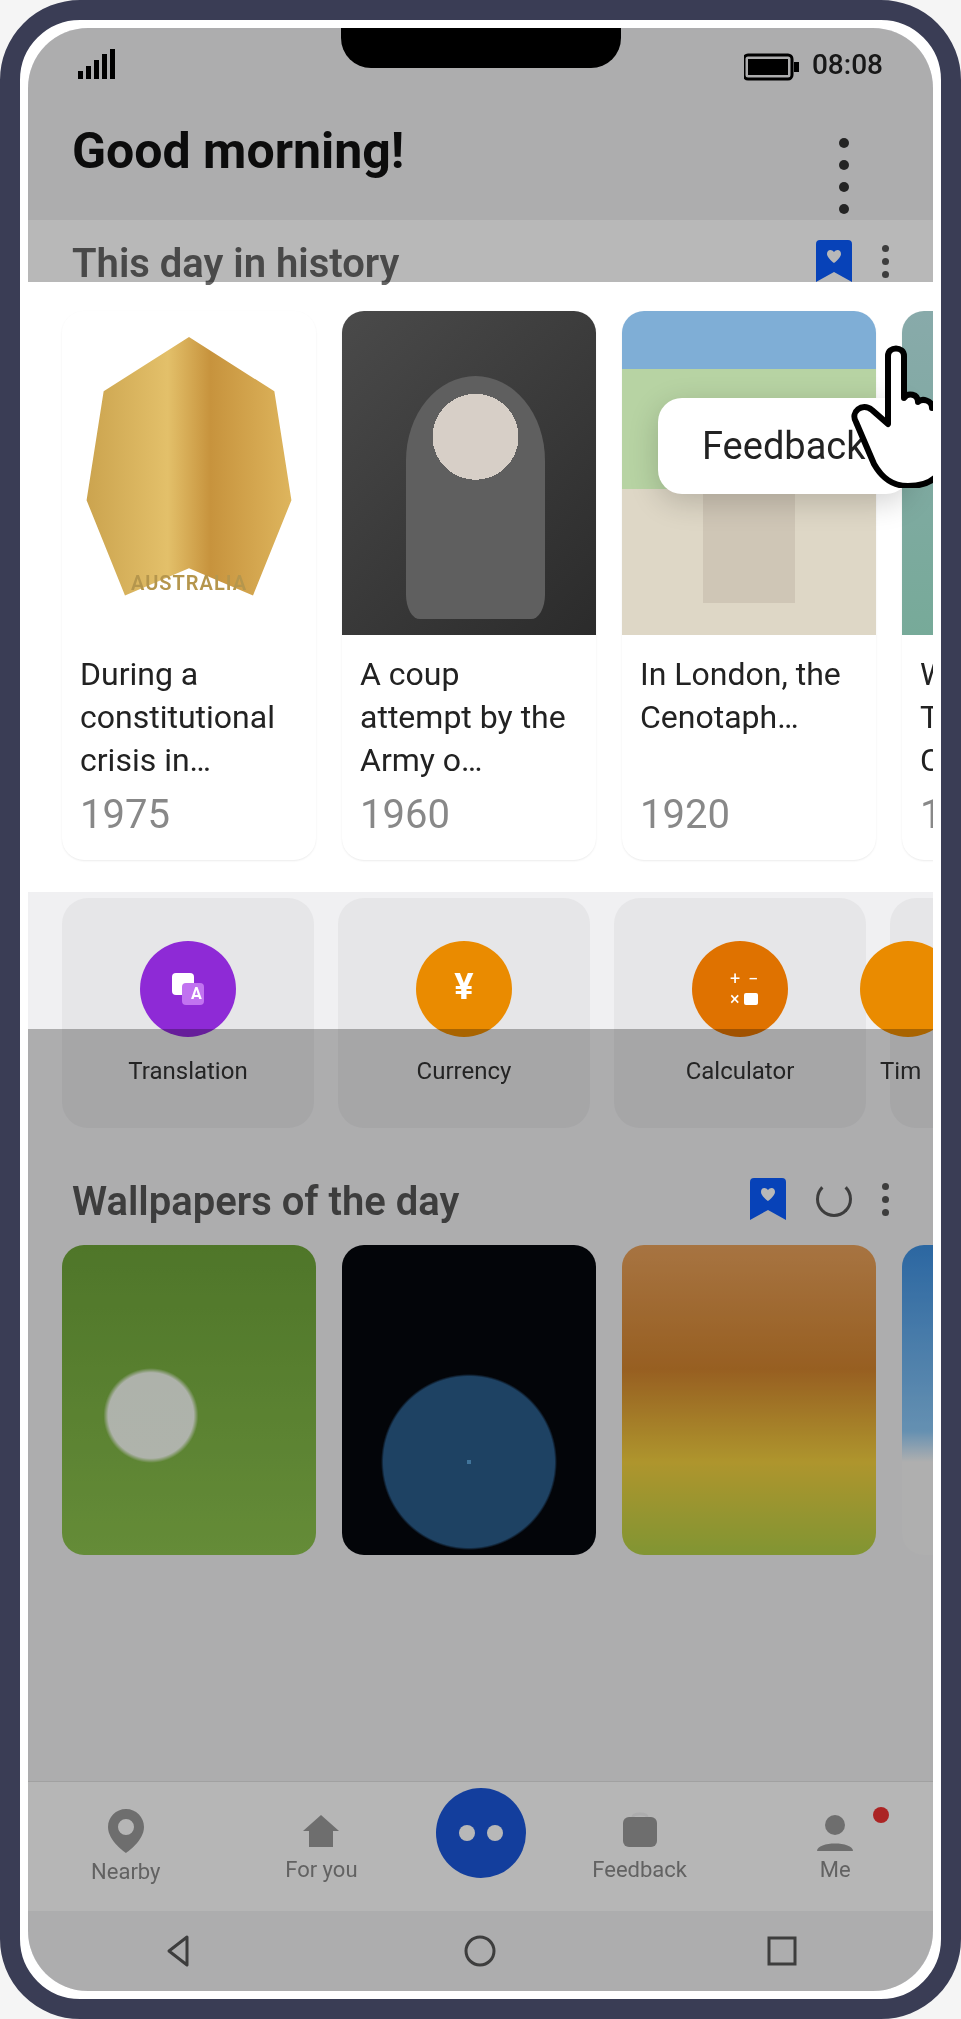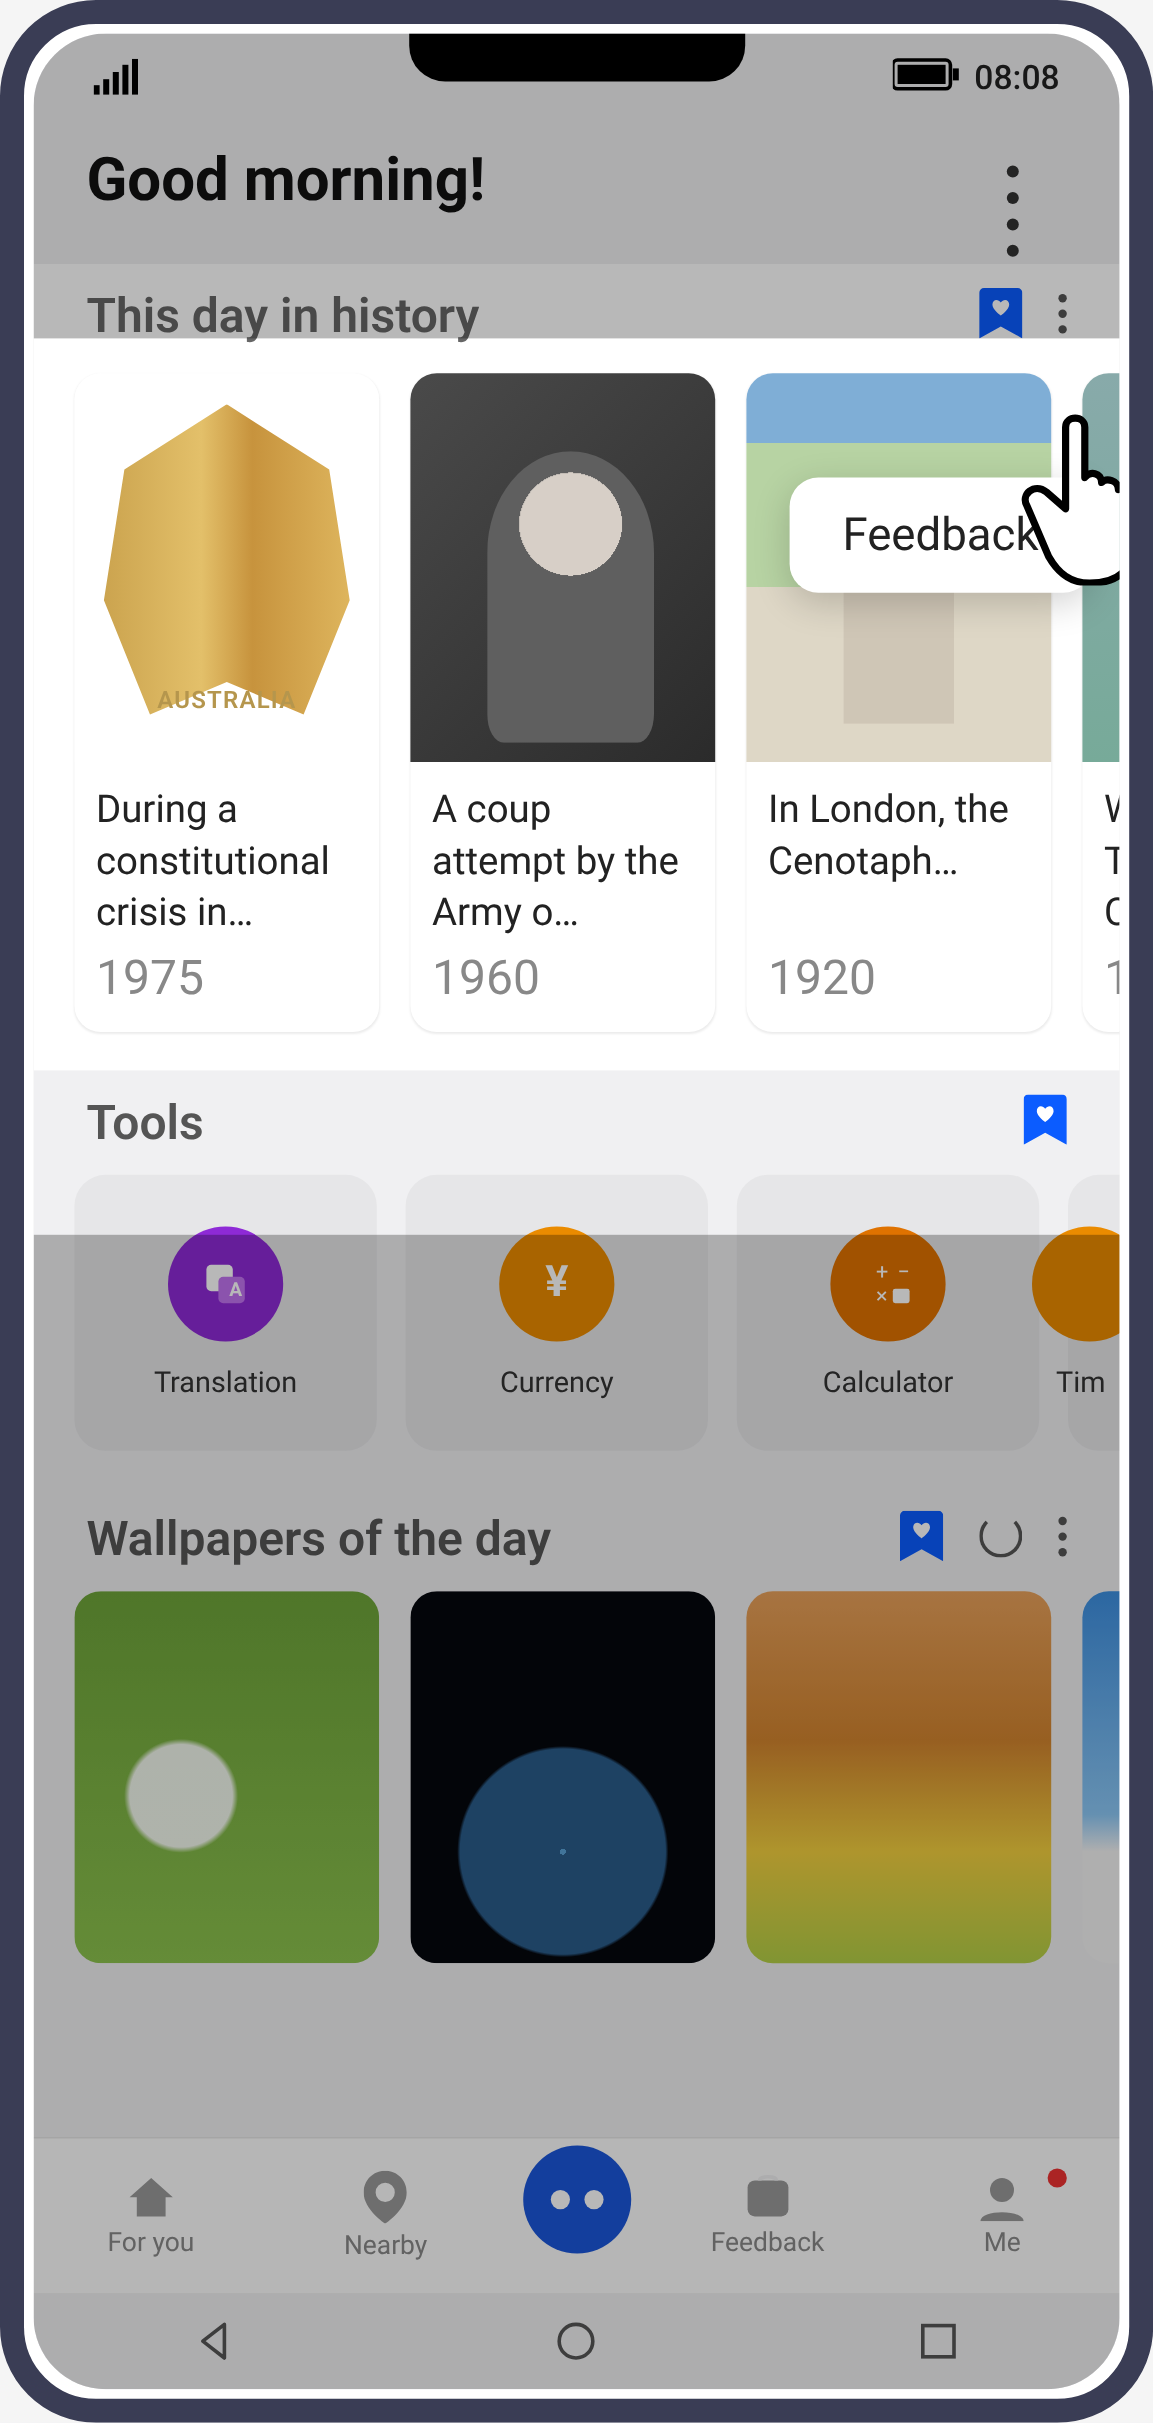--- a/index.html
+++ b/index.html
@@ -58,21 +58,21 @@
     display: flex;
     align-items: center;
     justify-content: space-between;
     padding: 10px 50px 8px 50px;
     font-size: 28px;
     font-weight: 500;
     color: #222;
     height: 70px;
   }
   .signal-icon svg, .battery-icon svg { display:block; }
-  .status-right { display:flex; align-items:flex-start; gap:12px; }
+  .status-right { display:flex; align-items:flex-end; gap:12px; }
 
   
   .greeting {
     display:flex; justify-content:space-between; align-items:center;
     padding: 24px 64px 40px 44px;
   }
   .greeting h1 { font-size: 50px; font-weight: 700; color:#111; }
   .grid-icon { width:34px; height:34px; }
   .grid-icon span {
     display:inline-block; width:10px; height:10px; background:#333; border-radius:50%;
@@ -293,31 +293,20 @@
             <div class="hist-body">
               <div class="hist-title" style="white-space:pre-line;">W
 Tl
 C</div>
               <div class="hist-year">18</div>
             </div>
           </div>
         </div>
       </div>
 
-      <div class="section-head">
-        <h2>Tools</h2>
-        <div class="head-actions">
-          <span class="bookmark-icon">
-            <svg width="36" height="42" viewBox="0 0 36 42">
-                <path fill="#0b5cff" d="M4 0h28a4 4 0 0 1 4 4v38l-18-10L0 42V4a4 4 0 0 1 4-4z"></path>
-                <path fill="#fff" d="M18 12c-2-3-7-3-7 2 0 4 7 9 7 9s7-5 7-9c0-5-5-5-7-2z"></path>
-              </svg>
-          </span>
-        </div>
-      </div>
       <div class="tools-row">
         <div class="tool-card">
           <div class="tool-icon ic-purple">
             <svg width="48" height="48" viewBox="0 0 48 48">
                 <rect x="8" y="8" width="22" height="22" rx="4"></rect>
                 <rect x="18" y="18" width="22" height="22" rx="4" fill="#c173f0"></rect>
                 <text x="27" y="34" font-size="16" fill="#fff" font-weight="700">A</text>
               </svg>
           </div>
           <div class="tool-label">Translation</div>
@@ -366,30 +355,30 @@
       </div>
       <div class="wall-row">
         <div class="wall-card w1"></div>
         <div class="wall-card w2"></div>
         <div class="wall-card w3"></div>
         <div class="wall-card w4" style="flex-basis:60px"></div>
       </div>
 
       <div class="tab-bar">
         <div class="tab-item">
+          <svg width="36" height="44" viewBox="0 0 36 44">
+              <path d="M18 0C8 0 0 8 0 18c0 14 18 26 18 26s18-12 18-26C36 8 28 0 18 0zm0 26a8 8 0 1 1 0-16 8 8 0 0 1 0 16z"></path>
+            </svg>
+          <span>Nearby</span>
+        </div>
+        <div class="tab-item">
           <svg width="44" height="40" viewBox="0 0 44 40">
               <path d="M22 4 4 20h6v16h24V20h6z"></path>
             </svg>
           <span>For you</span>
-        </div>
-        <div class="tab-item">
-          <svg width="36" height="44" viewBox="0 0 36 44">
-              <path d="M18 0C8 0 0 8 0 18c0 14 18 26 18 26s18-12 18-26C36 8 28 0 18 0zm0 26a8 8 0 1 1 0-16 8 8 0 0 1 0 16z"></path>
-            </svg>
-          <span>Nearby</span>
         </div>
         <div class="tab-center">
             <span></span>
             <span></span>
           </div>
         <div class="tab-item">
           <svg width="42" height="40" viewBox="0 0 42 40">
               <rect x="4" y="6" width="34" height="30" rx="6"></rect>
               <path d="M14 6c0-4 14-4 14 0" fill="none" stroke="#f0f0f2" stroke-width="3"></path>
             </svg>

